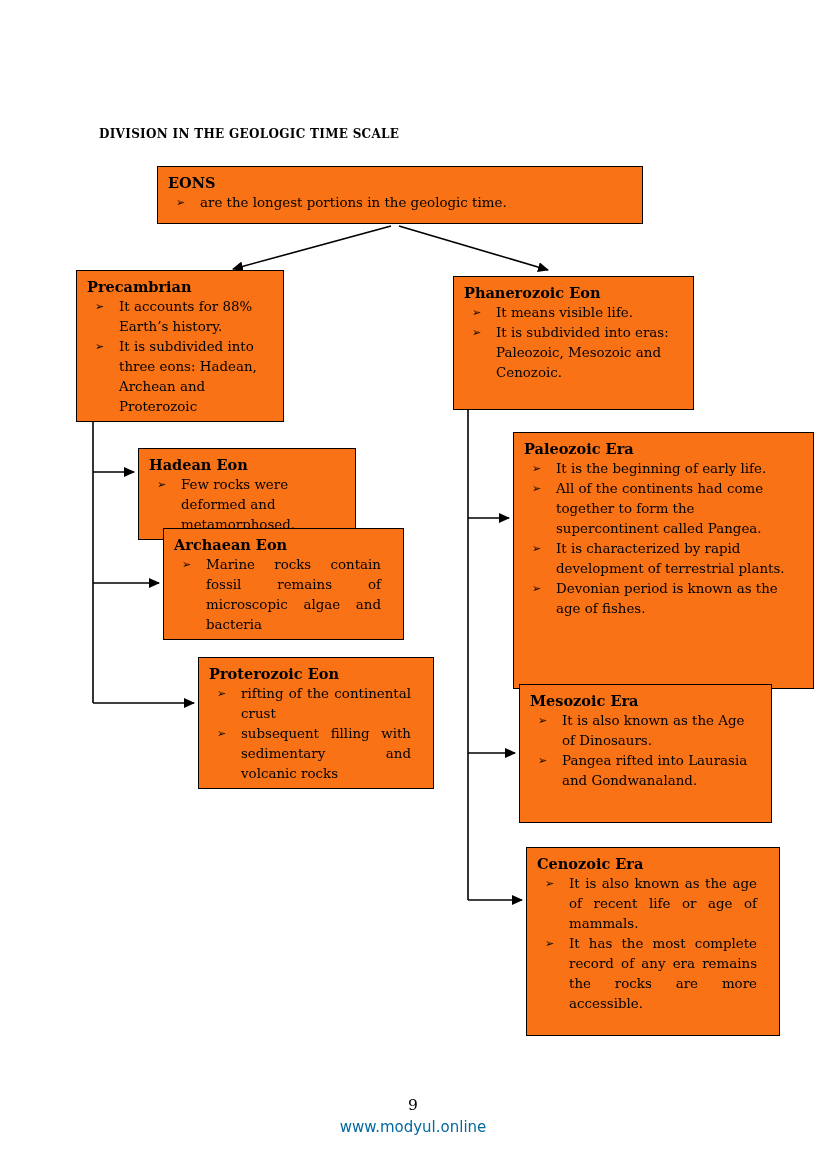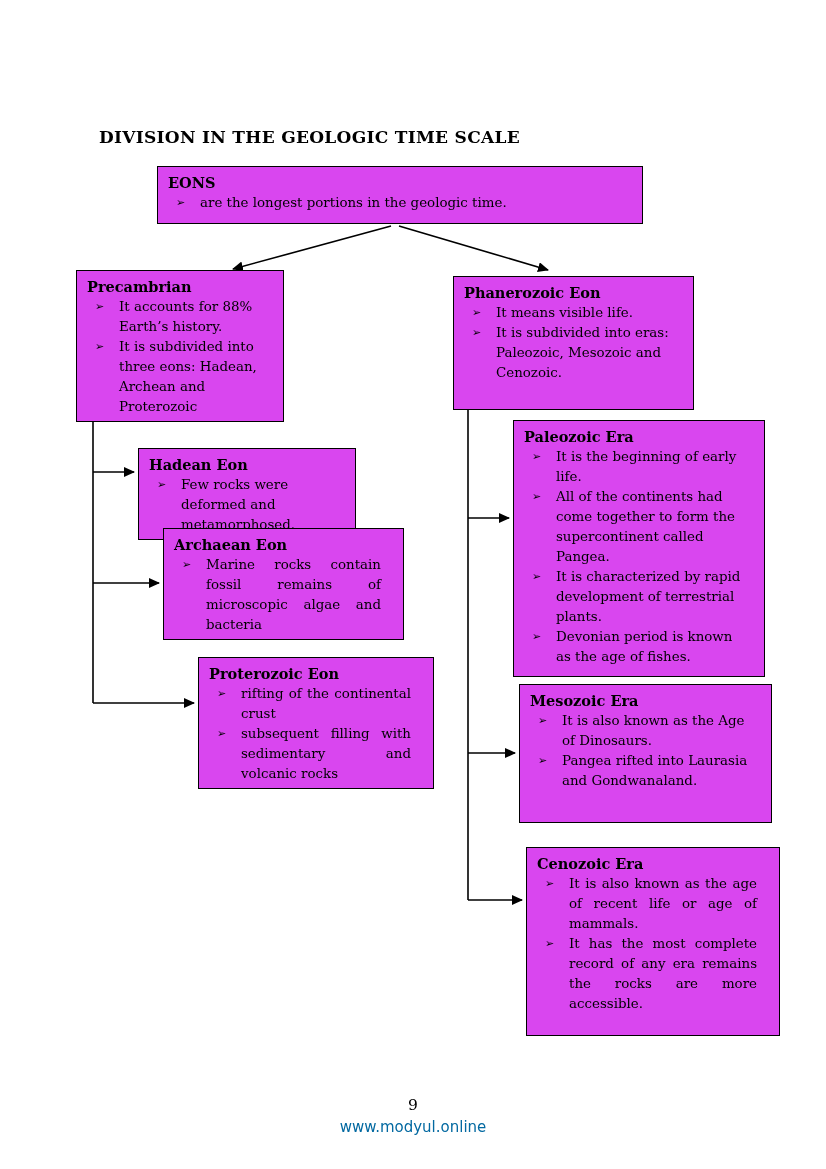--- a/index.html
+++ b/index.html
@@ -9,31 +9,31 @@
     width:826px; height:1169px;
     background:#ffffff;
     font-family:"DejaVu Serif", serif;
     color:#000;
     overflow:hidden;
     margin:0 auto;
   }
   .doc-title {
     position:absolute;
     left:99px; top:127px;
-    font-size:17px;
+    font-size:12px;
     font-weight:bold;
     letter-spacing:0.3px;
   }
   .connectors {
     position:absolute; left:0; top:0;
   }
   .box {
     position:absolute;
     border:1.6px solid #000;
-    background:#d946ef;
+    background:#f97316;
     padding:6px 22px 4px 10px;
   }
   .box-title {
     font-weight:bold;
     font-size:14.5px;
     line-height:20px;
   }
   .bullet {
     display:flex;
     font-size:13.4px;
@@ -144,21 +144,21 @@
     <div class="bullet">
       <span class="marker">➢</span>
       <span class="text">rifting of the continental crust</span>
     </div>
     <div class="bullet">
       <span class="marker">➢</span>
       <span class="text">subsequent filling with sedimentary and volcanic rocks</span>
     </div>
   </div>
 
-  <div class="box" style="left:513px; top:420px; width:252px; min-height:257px">
+  <div class="box" style="left:513px; top:432px; width:301px; min-height:257px">
     <div class="box-title">Paleozoic Era</div>
     <div class="bullet">
       <span class="marker">➢</span>
       <span class="text">It is the beginning of early life.</span>
     </div>
     <div class="bullet">
       <span class="marker">➢</span>
       <span class="text">All of the continents had come together to form the supercontinent called Pangea.</span>
     </div>
     <div class="bullet">

